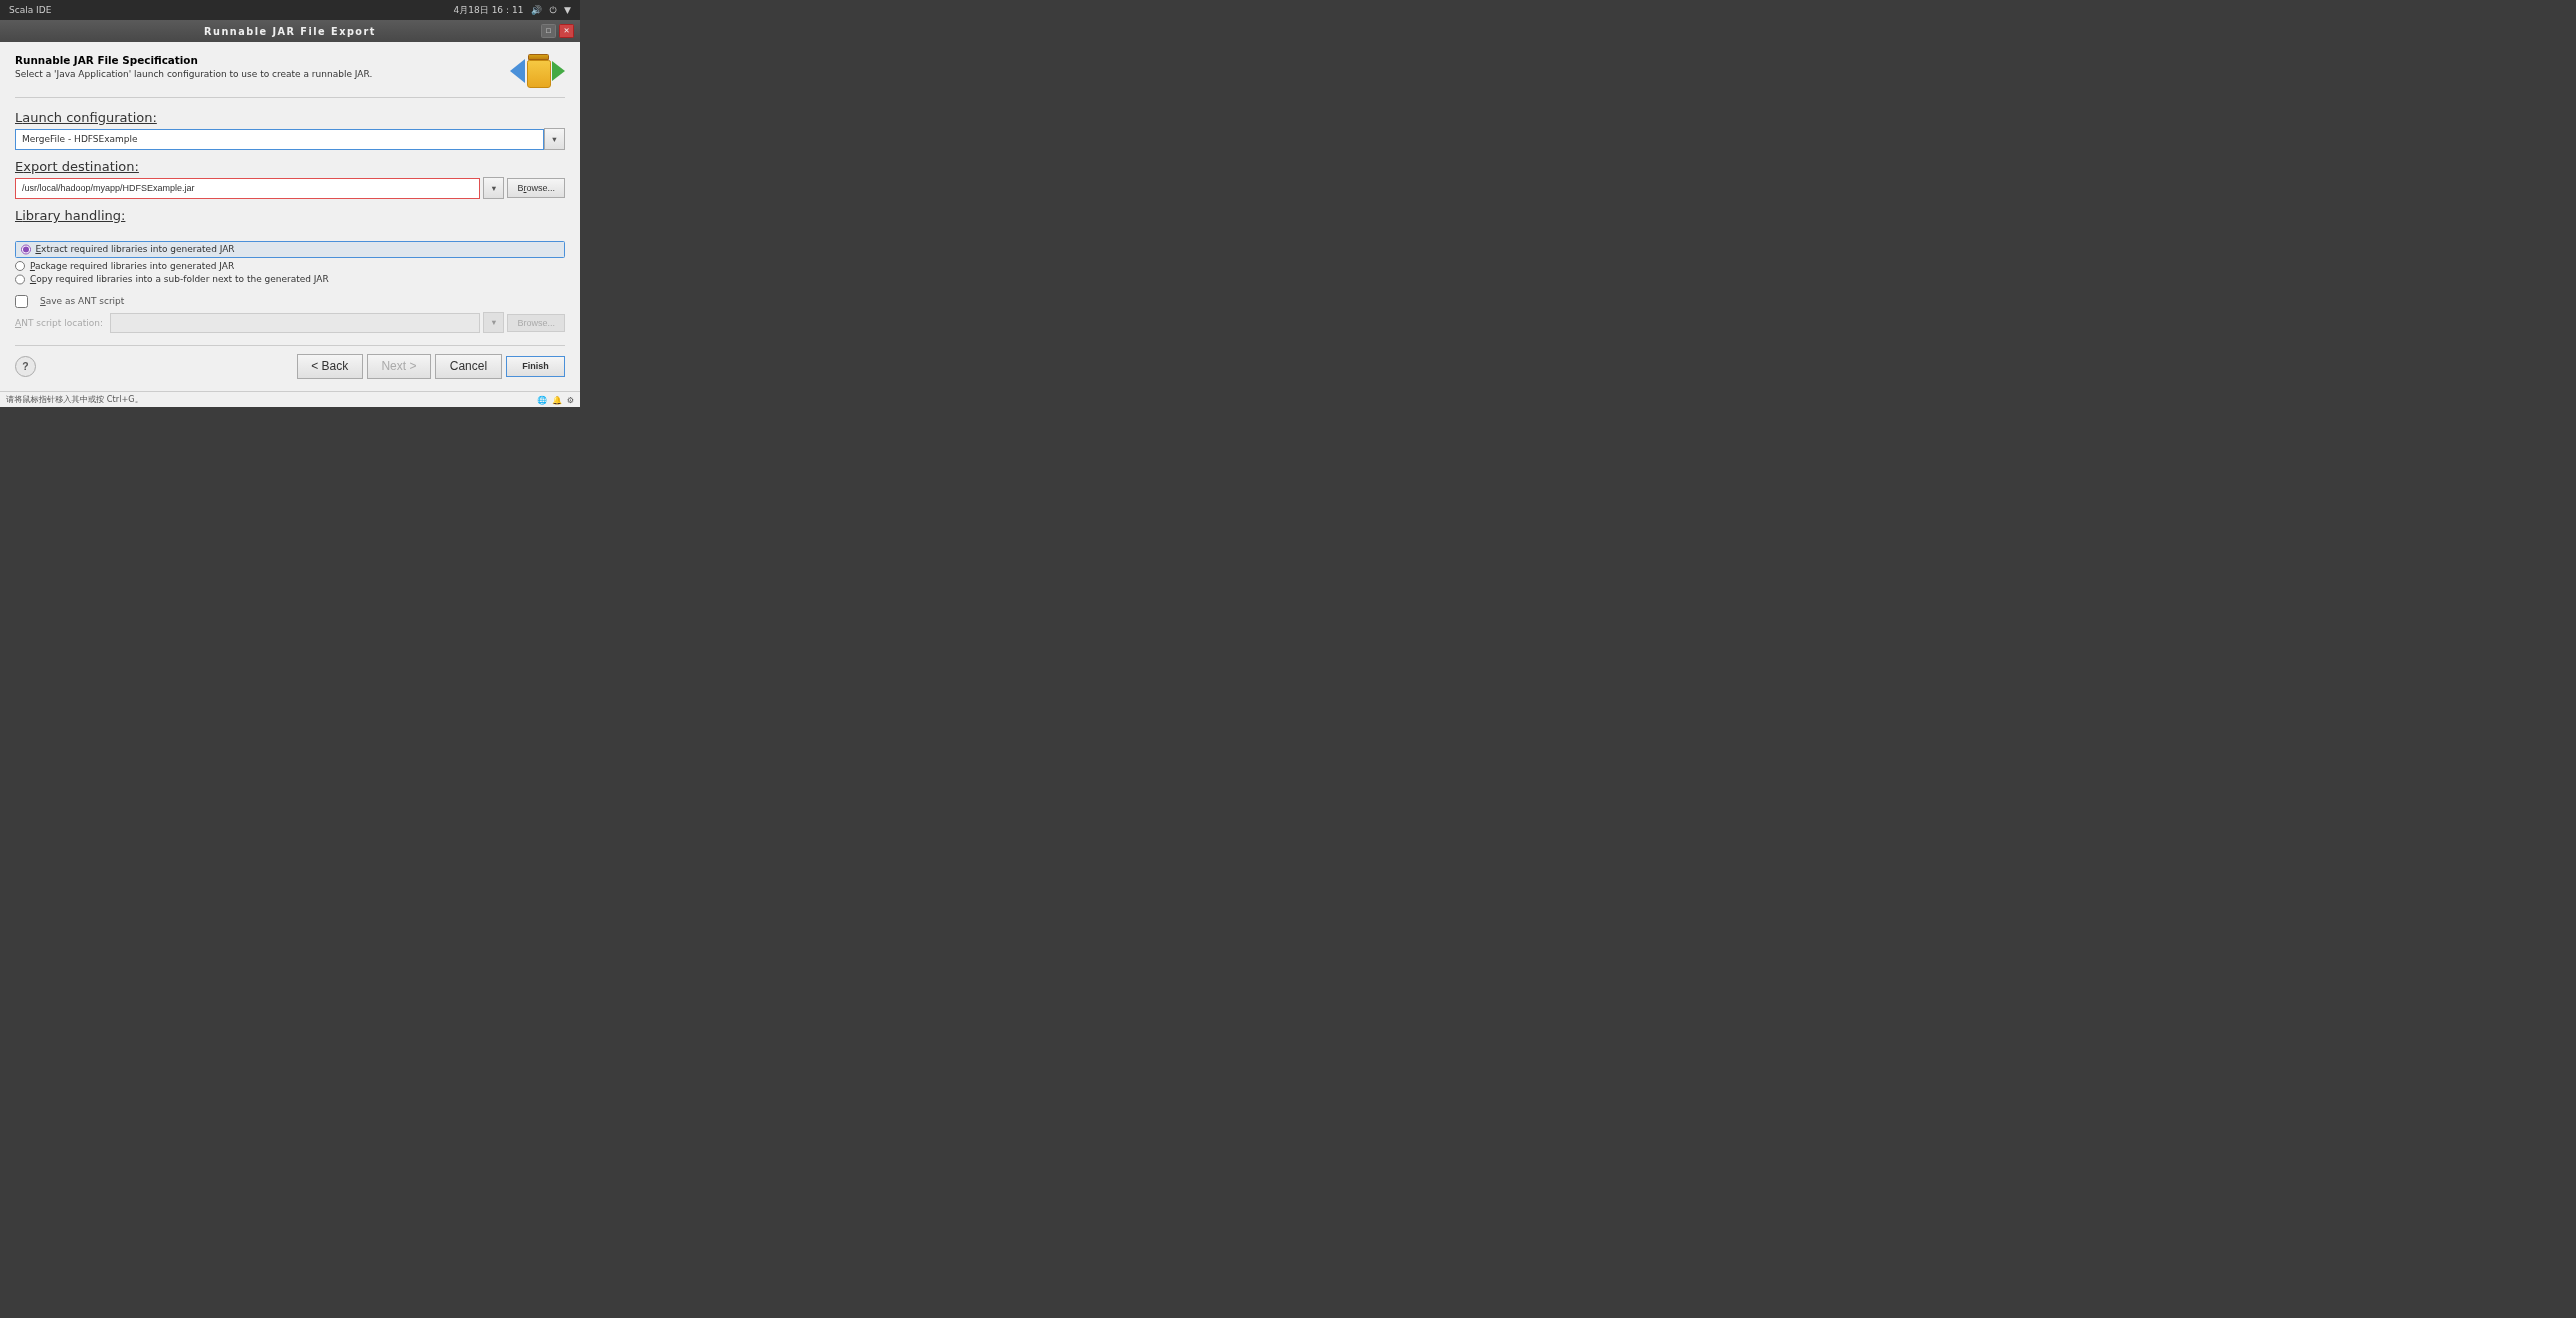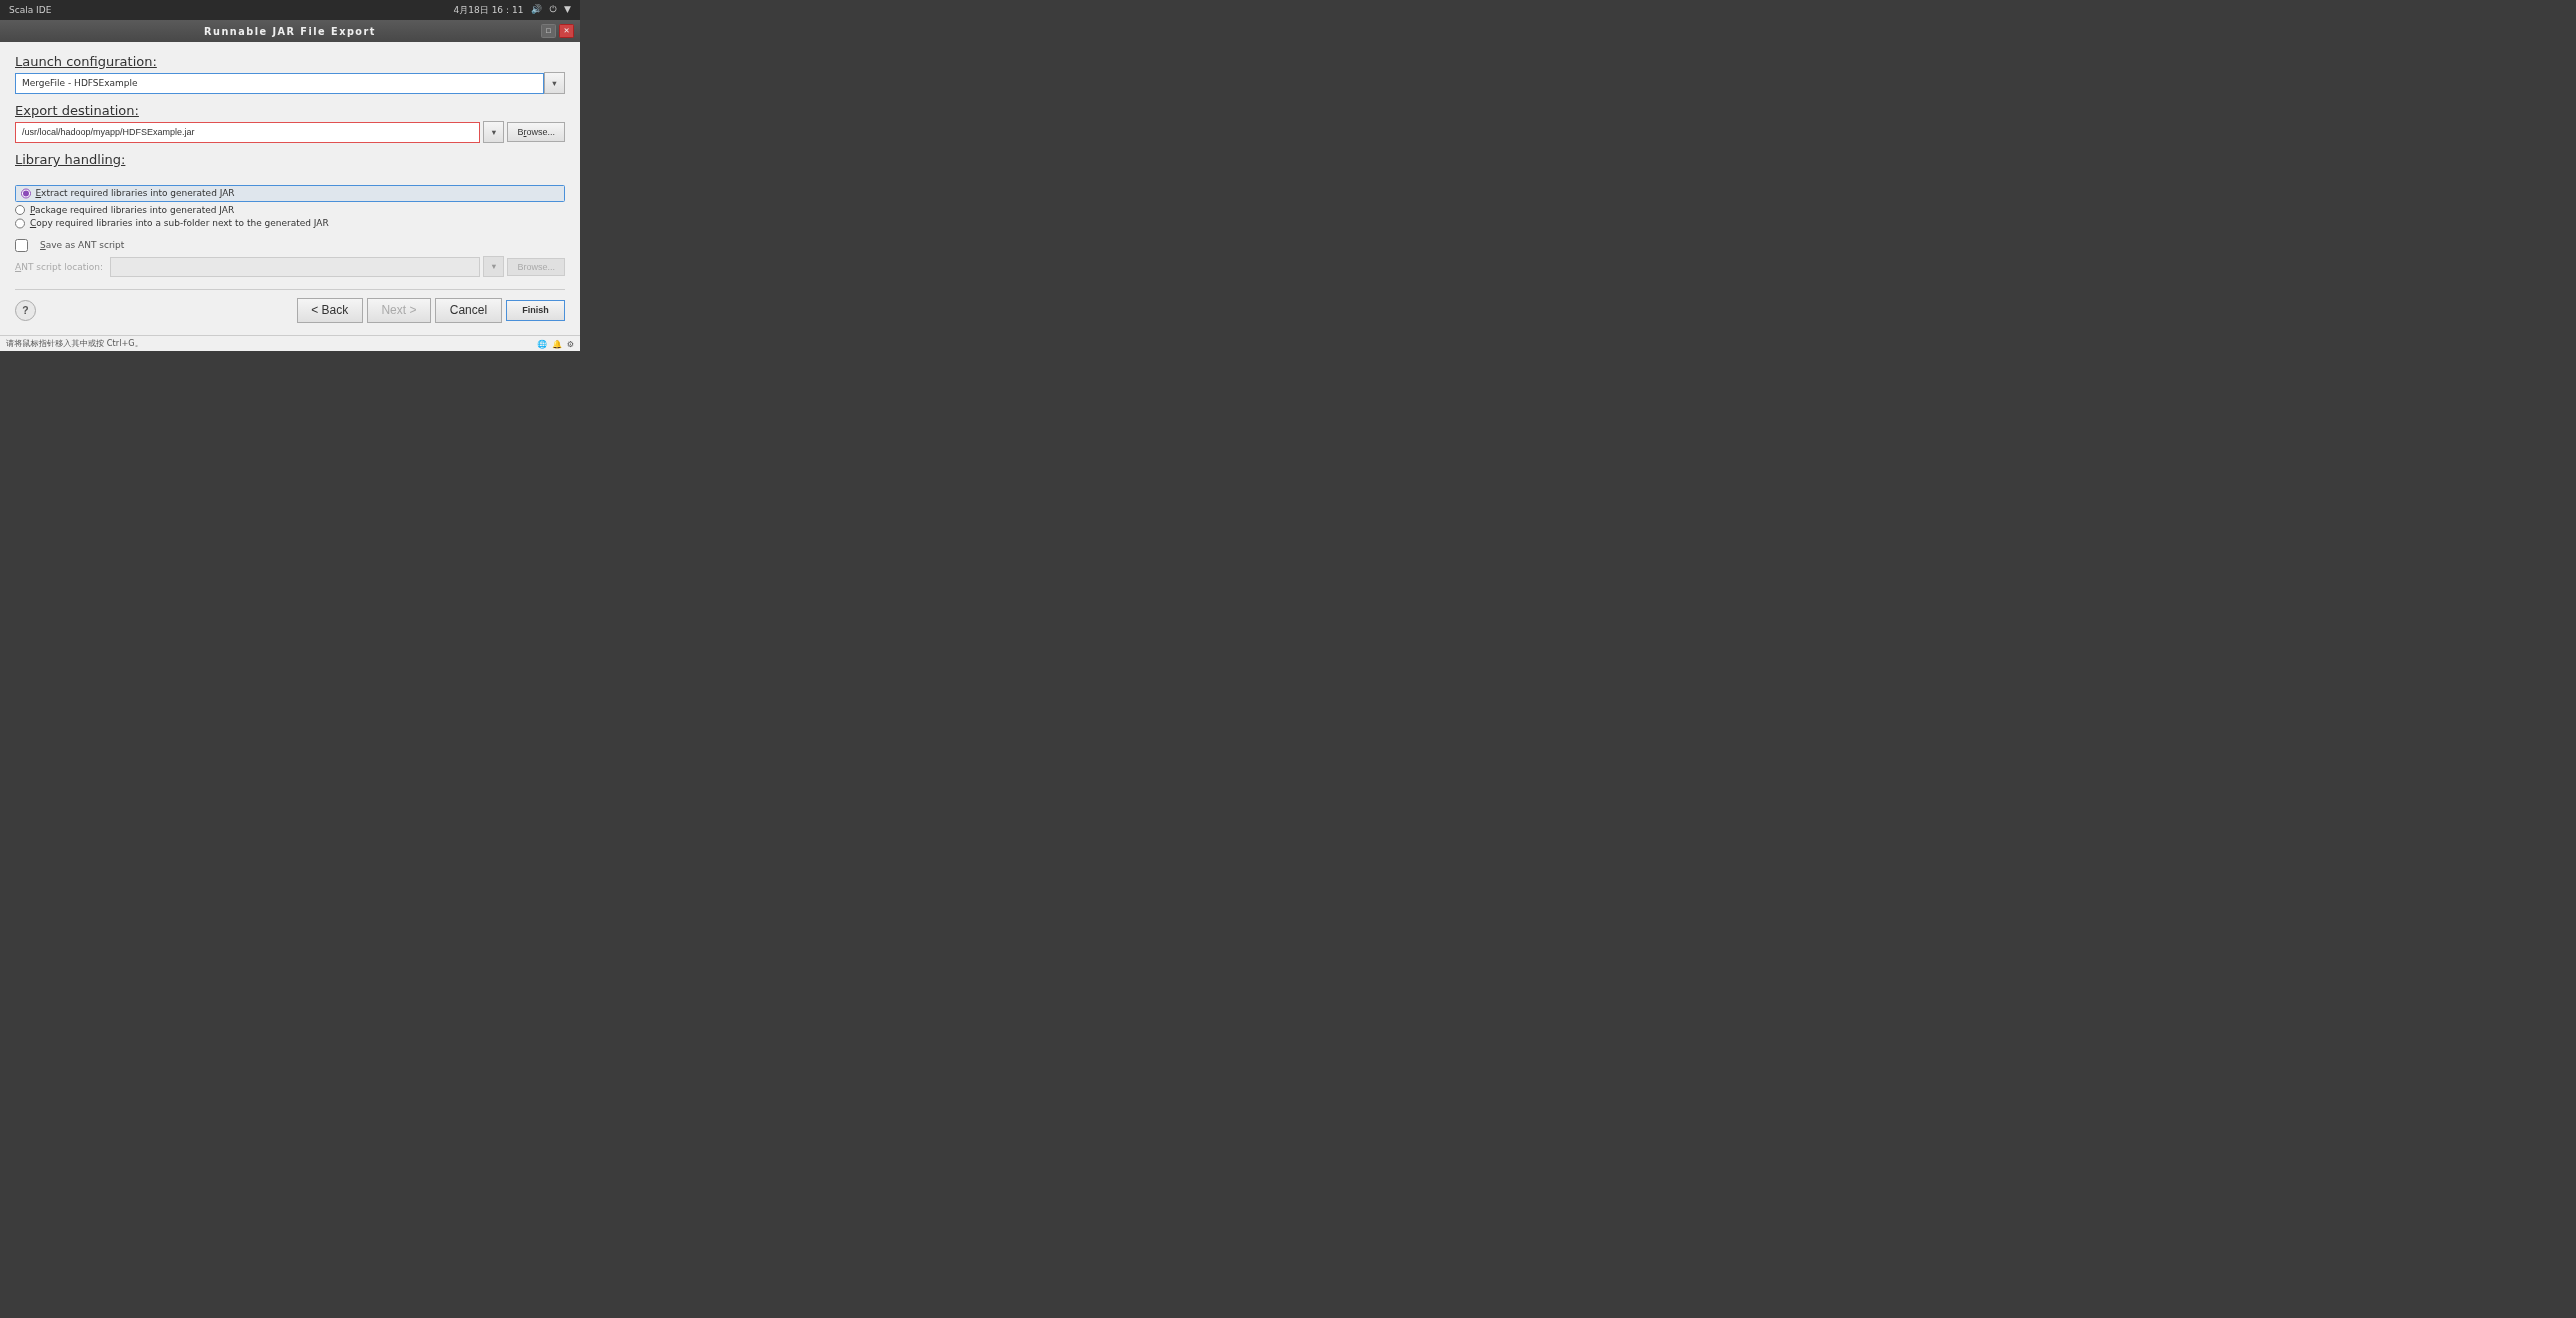--- a/index.html
+++ b/index.html
@@ -28,20 +28,21 @@
       font-size: 9px;
     }
 
     .system-bar-title {
       font-size: 9px;
       color: #ccc;
     }
 
     .system-bar-right {
       display: flex;
+      align-items: center;
       gap: 7.4px;
     }
 
     
     .dialog-titlebar {
       background: linear-gradient(to bottom, #5a5a5a, #484848);
       color: #eee;
       height: 22px;
       display: flex;
       align-items: center;
@@ -445,20 +446,34 @@
       <span>□</span>
     </button>
     <button class="ctrl-btn close-btn">
       <span>✕</span>
     </button>
   </div>
 </div>
 
 <div class="dialog-content">
 
+  <div class="dialog-header">
+    <div class="dialog-header-text">
+      <h2>Runnable JAR File Specification</h2>
+      <p>Select a 'Java Application' launch configuration to use to create a runnable JAR.</p>
+    </div>
+    <div class="header-icon">
+      <div class="arrow-left"></div>
+      <div>
+        <div class="jar-lid"></div>
+        <div class="jar-body"></div>
+      </div>
+      <div class="arrow-right"></div>
+    </div>
+  </div>
 
   <div class="form-section">
     <label class="form-label">
       <span class="underlined">L</span><span>aunch configuration:</span>
     </label>
     <div class="dropdown-row">
       <div class="dropdown-field">MergeFile - HDFSExample</div>
       <button class="dropdown-btn">
         <span>▼</span>
       </button>

